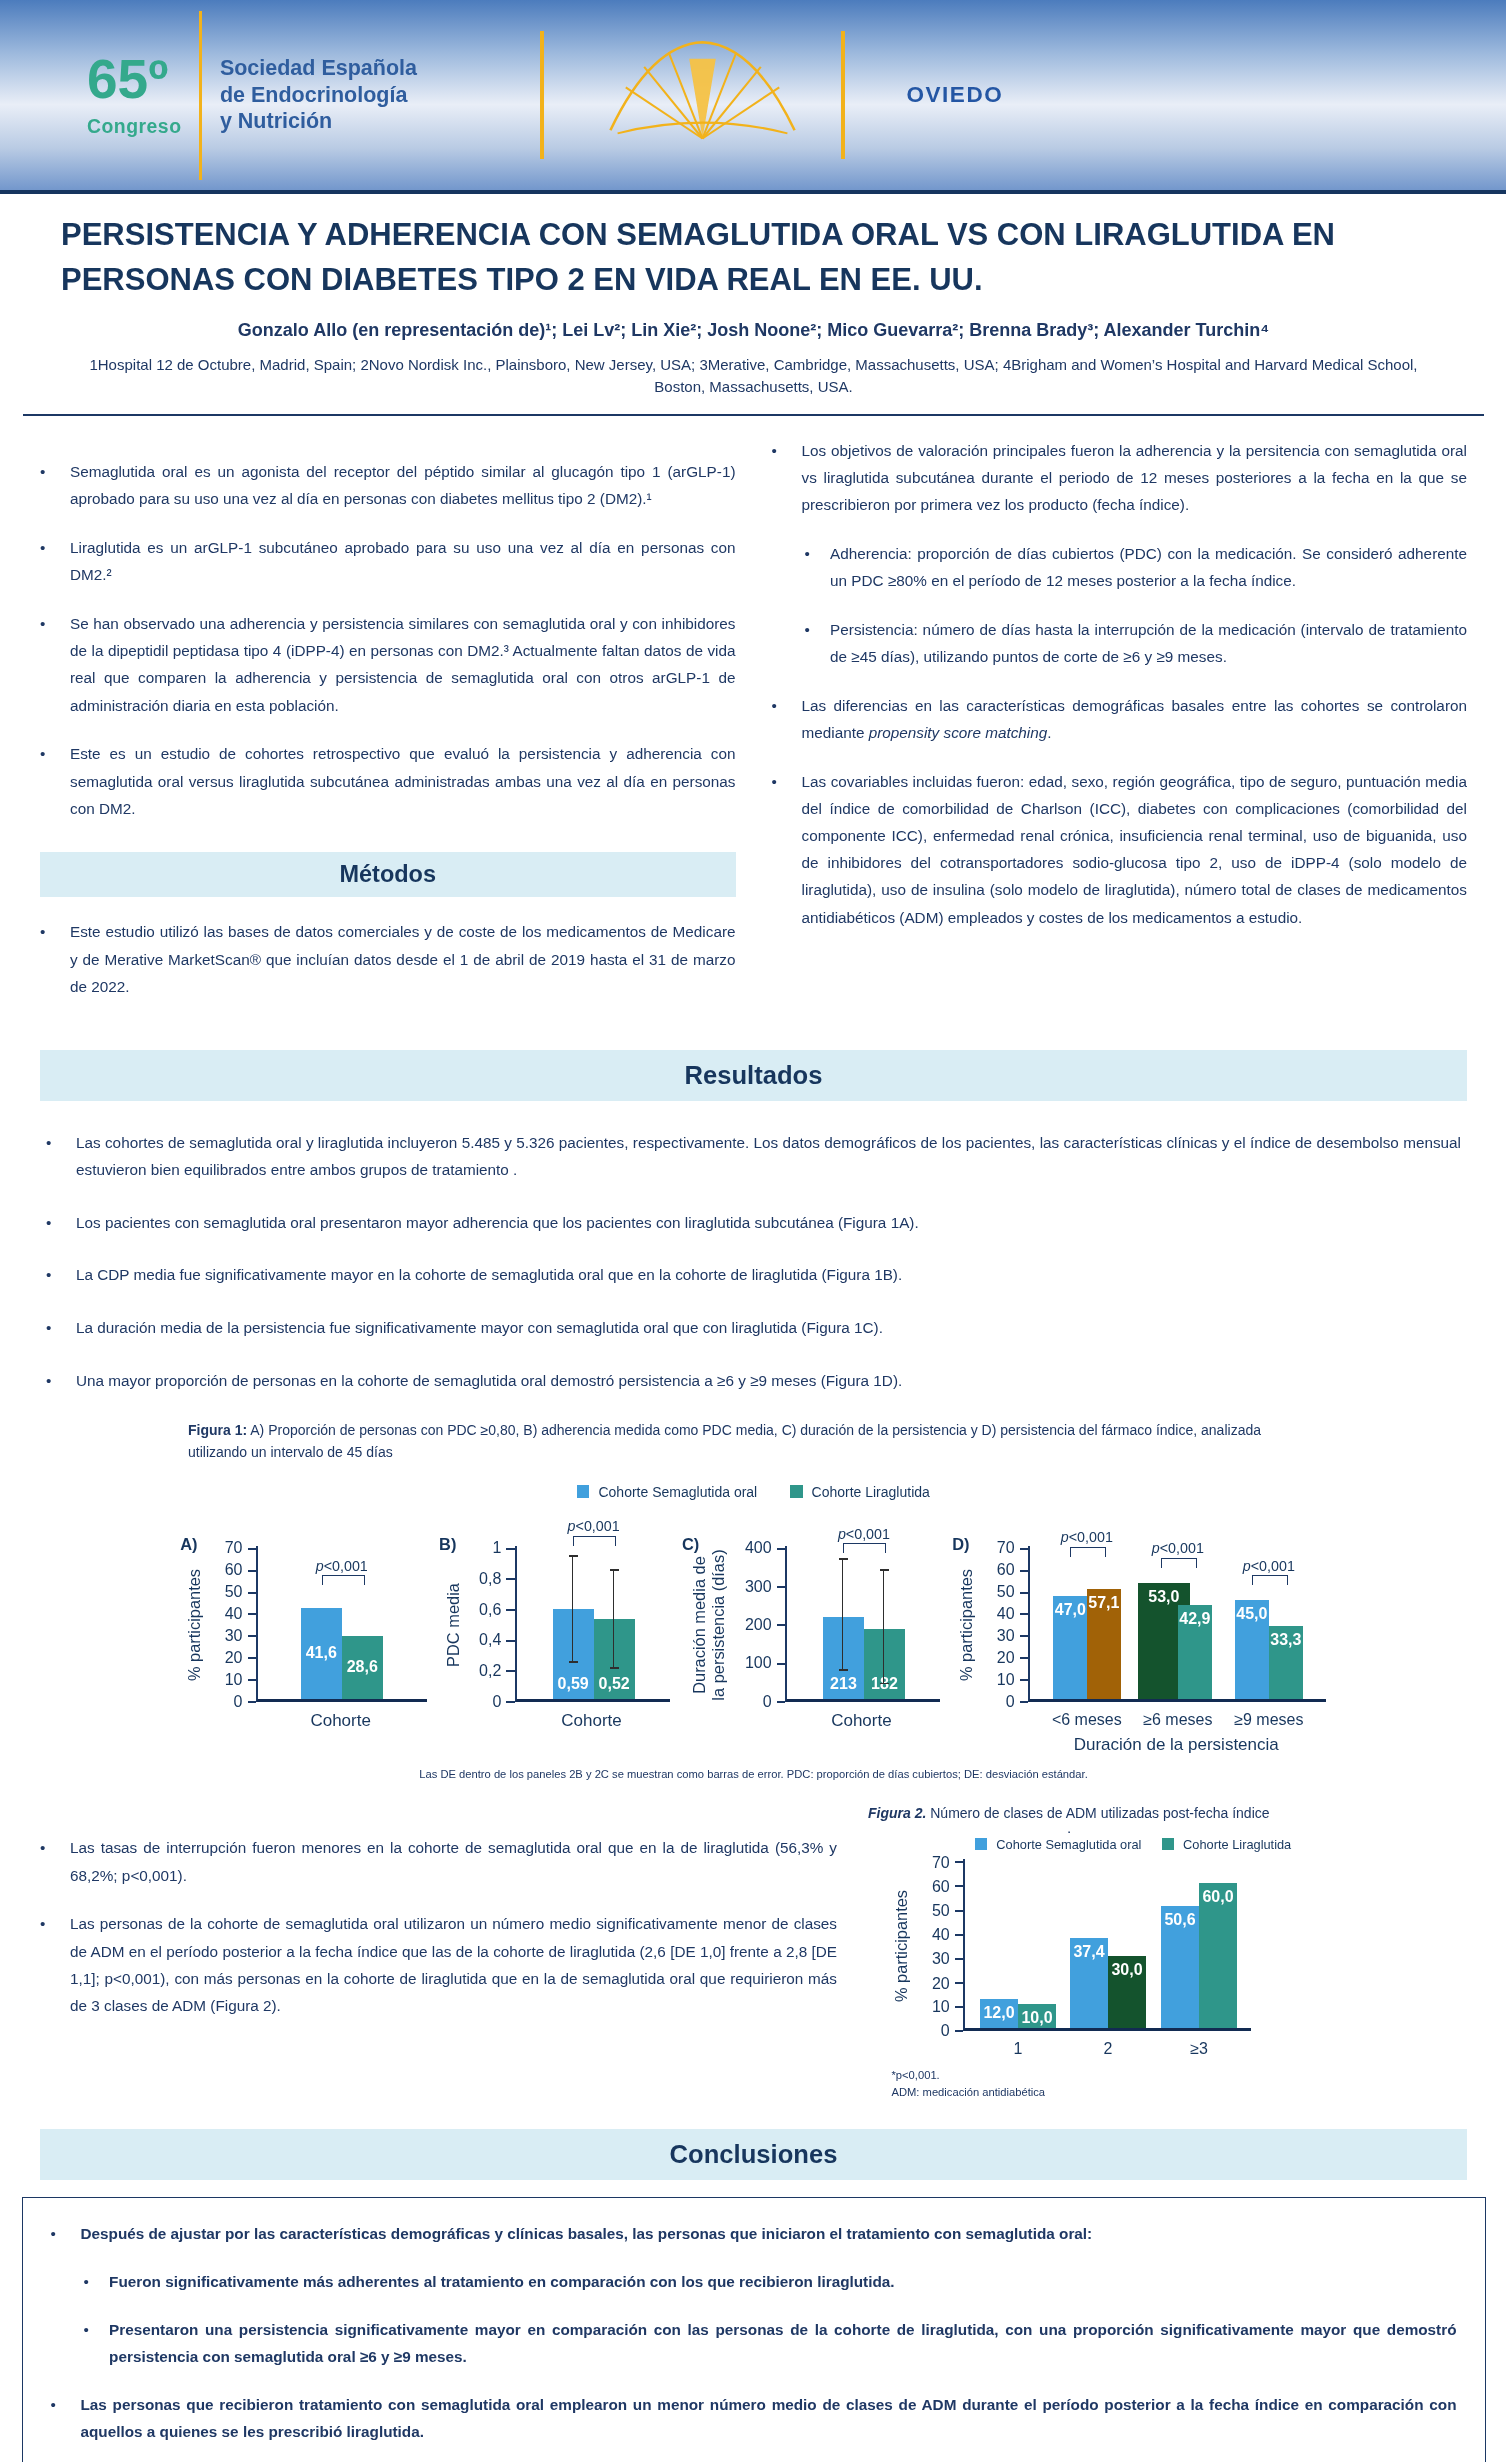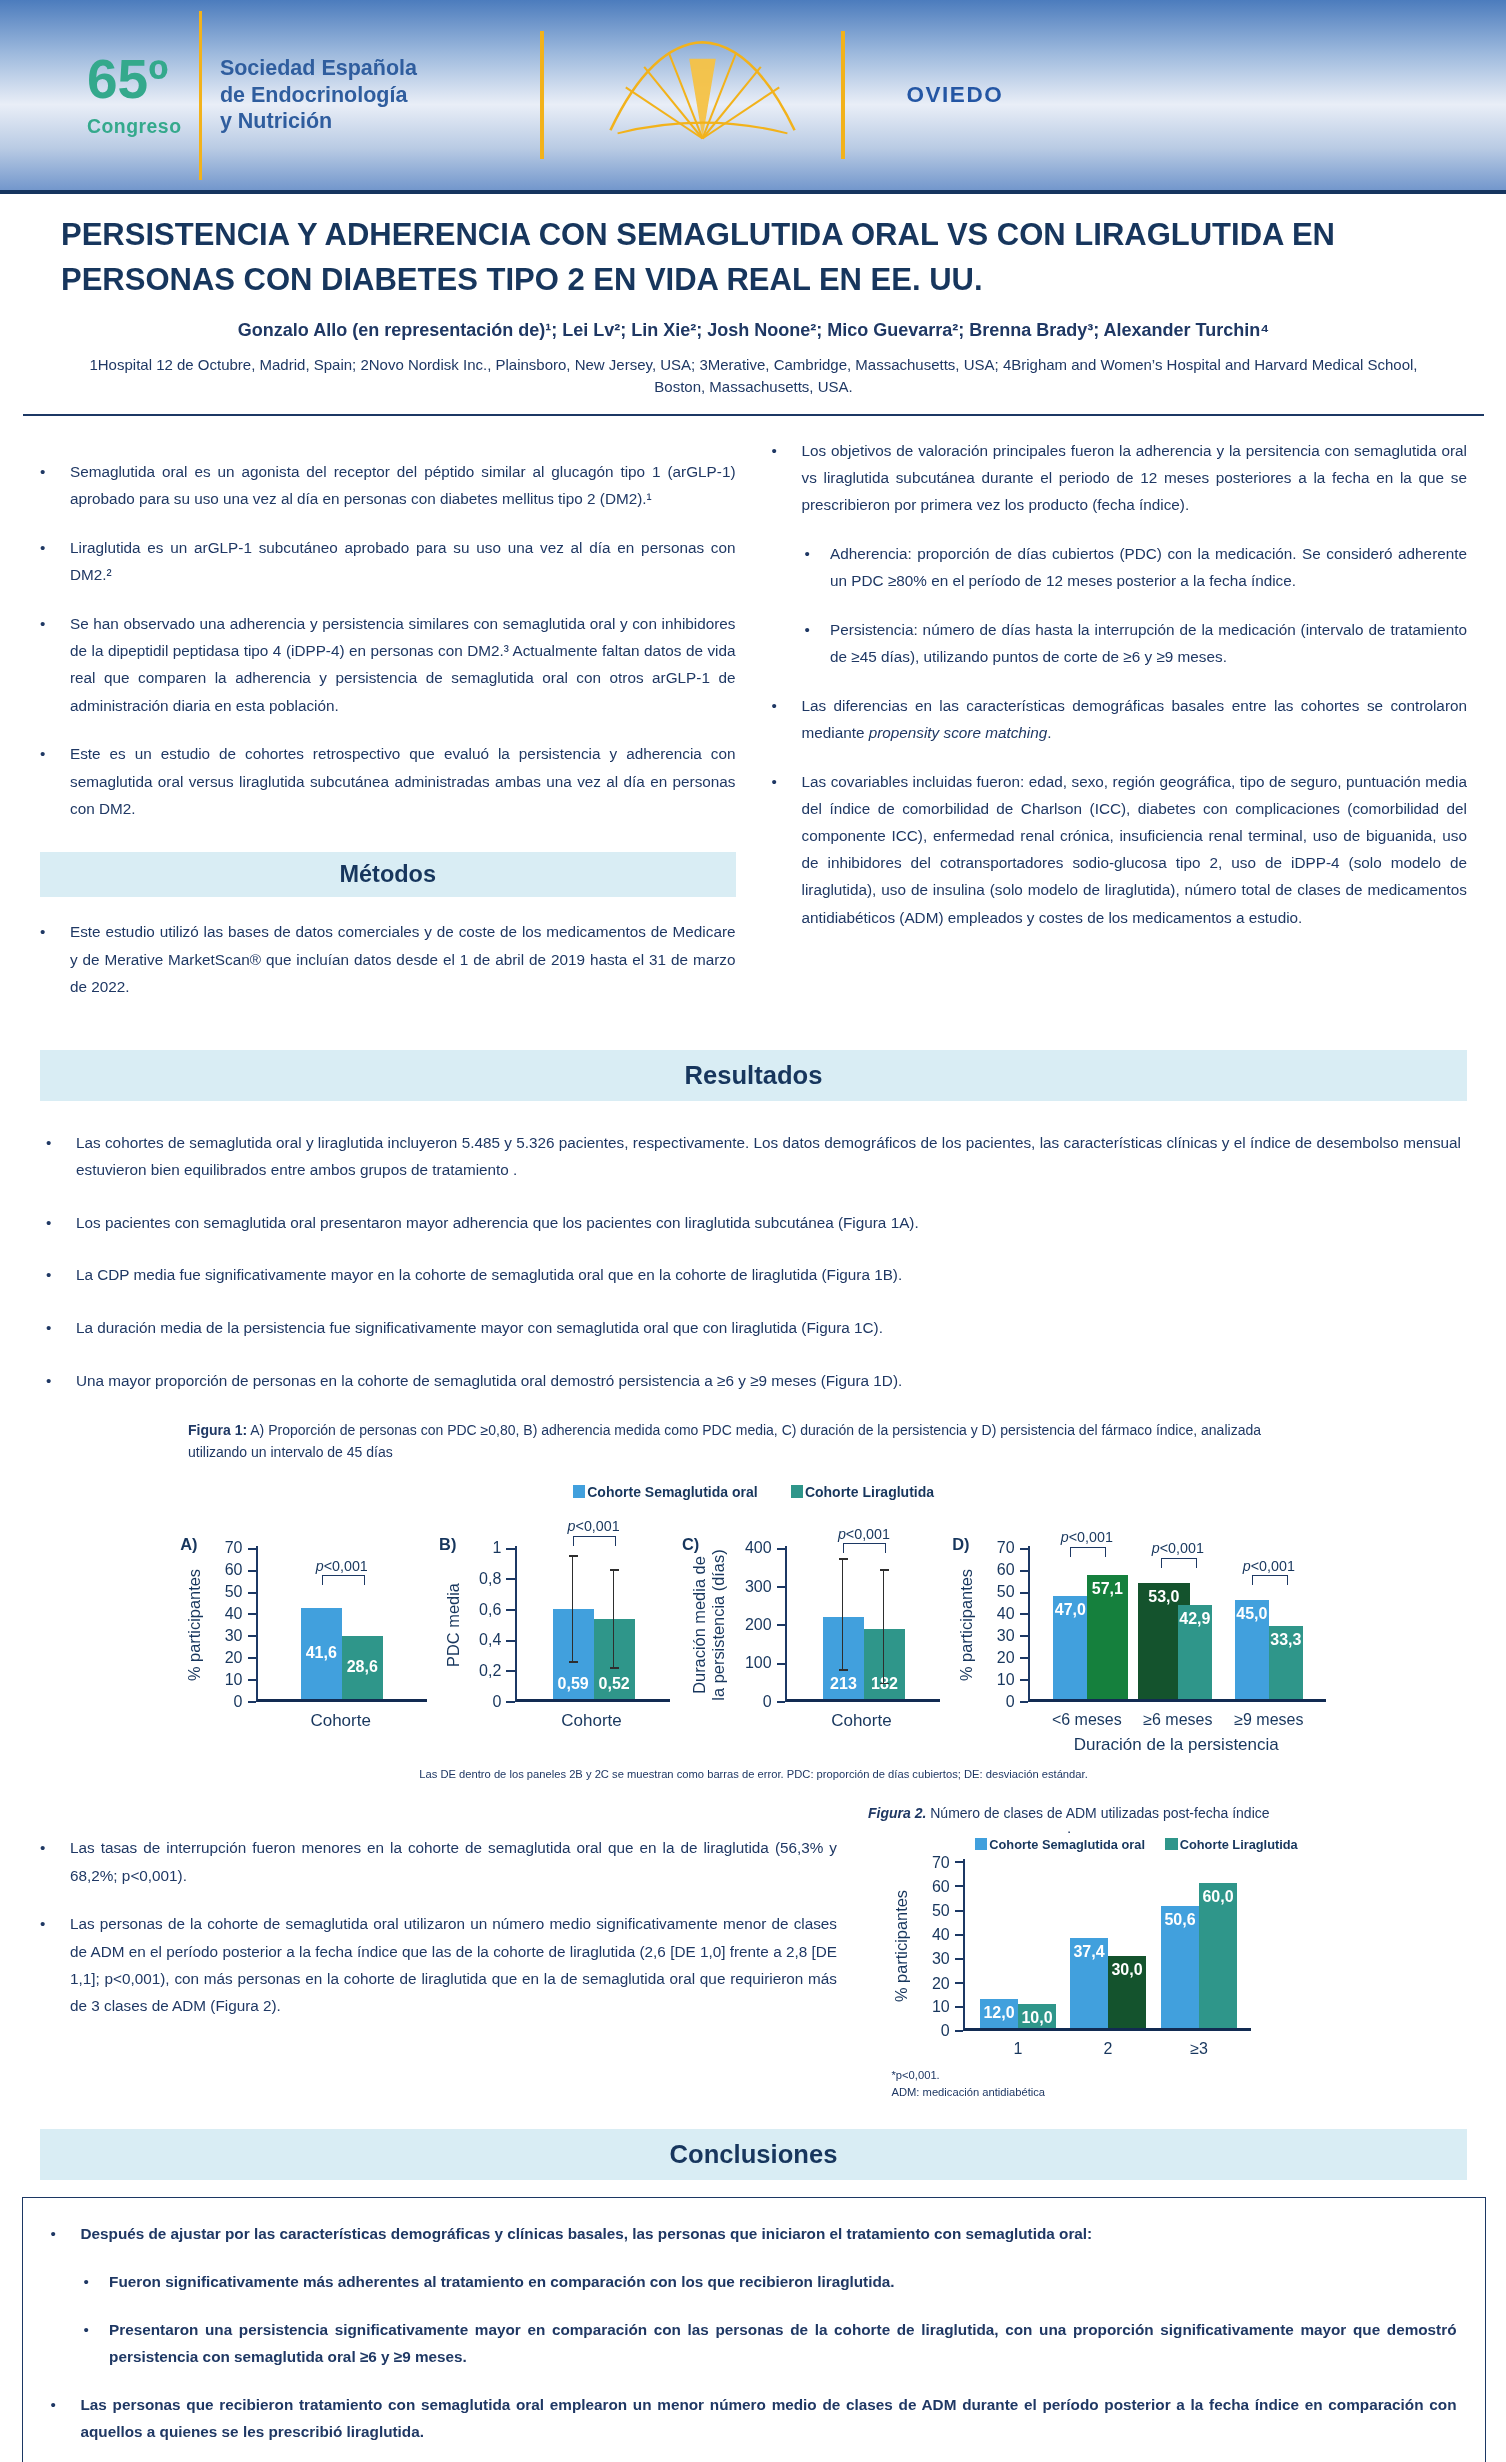--- a/index.html
+++ b/index.html
@@ -32,21 +32,21 @@
   .bullet .txt{flex:1;font-size:15.3px;line-height:1.78;text-align:justify;}
   .sub{margin-left:33px;}
   .sub .dot{width:25.6px;}
   .ital{font-style:italic;}
   
   .res-bullets{padding:28px 46px 0;}
   .res-bullets .bullet{margin-bottom:25.6px;}
   .figcap{margin:9.2px 199px 0 188px;font-size:14px;line-height:1.55;color:#1F3864;}
   .figcap b{font-weight:800;}
   .fig-legend{display:flex;justify-content:center;gap:33px;margin-top:20.4px;align-items:center;}
-  .leg-item{display:flex;align-items:center;gap:2px;font-size:14px;font-weight:700;color:#17365D;}
+  .leg-item{display:flex;align-items:center;gap:9px;font-size:14px;font-weight:400;color:#17365D;}
   .swatch{width:12.3px;height:12.3px;display:inline-block;}
   .sw-sema{background:#41A0DD;}
   .sw-lira{background:#2F968A;}
   
   .fig-row{display:flex;justify-content:center;align-items:flex-start;gap:13.3px;margin-top:46px;}
   .panel{position:relative;display:flex;flex-direction:column;}
   .panel-letter{position:absolute;top:-10.2px;left:-1px;font-weight:800;font-size:16.4px;color:#17365D;}
   .chart-body{display:flex;align-items:flex-end;}
   .ylab-box{position:relative;flex:none;}
   .ylab-text{position:absolute;left:50%;top:50%;transform:translate(-50%,-50%) rotate(-90deg);text-align:center;font-size:16.4px;line-height:1.15;color:#17365D;}
@@ -340,21 +340,21 @@
           <div class="ymark" style="bottom: 108px;"></div>
           <div class="ytick" style="bottom: 123px;">60</div>
           <div class="ymark" style="bottom: 130px;"></div>
           <div class="ytick" style="bottom: 145px;">70</div>
           <div class="ymark" style="bottom: 152px;"></div>
         </div>
         <div class="plot" style="height: 153px; width: 296px;">
           <div class="bar" style="left: 23.5px; width: 34px; height: 103px; background: rgb(65, 160, 221);">
             <div class="bar-value" style="left: 50%; top: 5.1px; transform: translateX(-50%);">47,0</div>
           </div>
-          <div class="bar" style="left: 57px; width: 34px; height: 124px; background: #15803d; padding-left: 7px;">
+          <div class="bar" style="left: 57px; width: 34px; height: 110px; background: #a16207;">
             <div class="bar-value" style="left: 50%; top: 5.1px; transform: translateX(-50%);">57,1</div>
           </div>
           <div class="bracket" style="left: 40px; width: 34px; bottom: 142px;"></div>
           <div class="pval" style="left: 57px; bottom: 154px;"><i>p</i>&lt;0,001</div>
           <div class="glabel" style="left: 57px;">&lt;6 meses</div>
           <div class="bar" style="left: 108px; width: 52px; height: 116px; background: #14532d;">
             <div class="bar-value" style="left: 50%; top: 5.1px; transform: translateX(-50%);">53,0</div>
           </div>
           <div class="bar" style="left: 148px; width: 34px; height: 94px; background: rgb(47, 150, 138);">
             <div class="bar-value" style="left: 50%; top: 5.1px; transform: translateX(-50%);">42,9</div>

